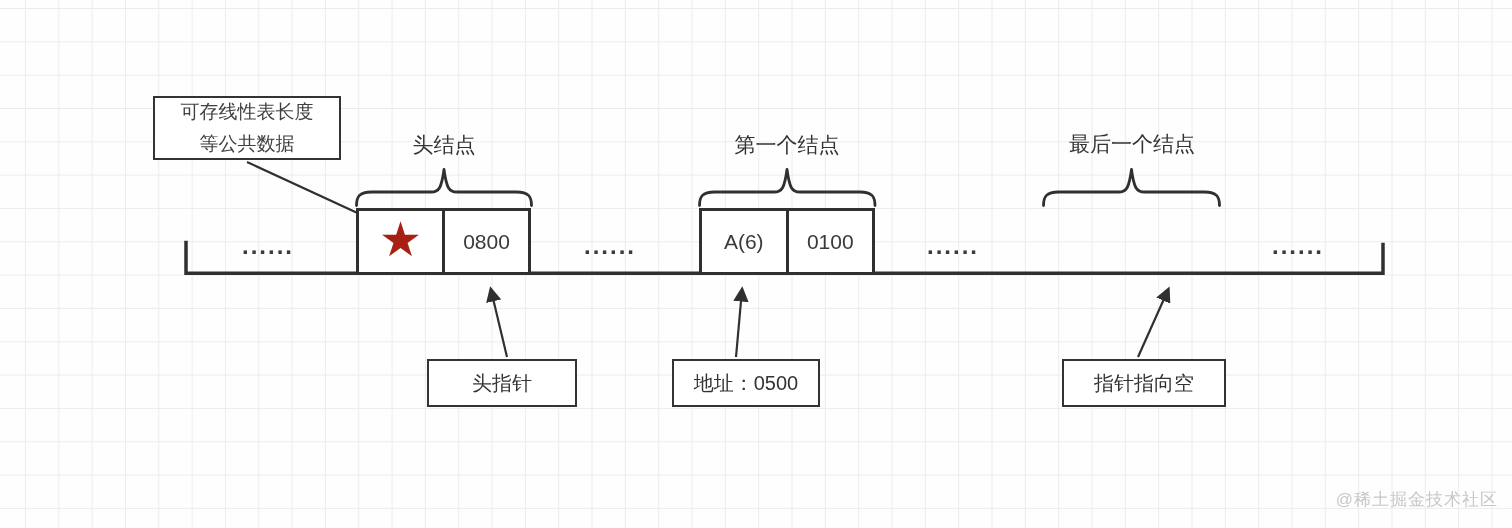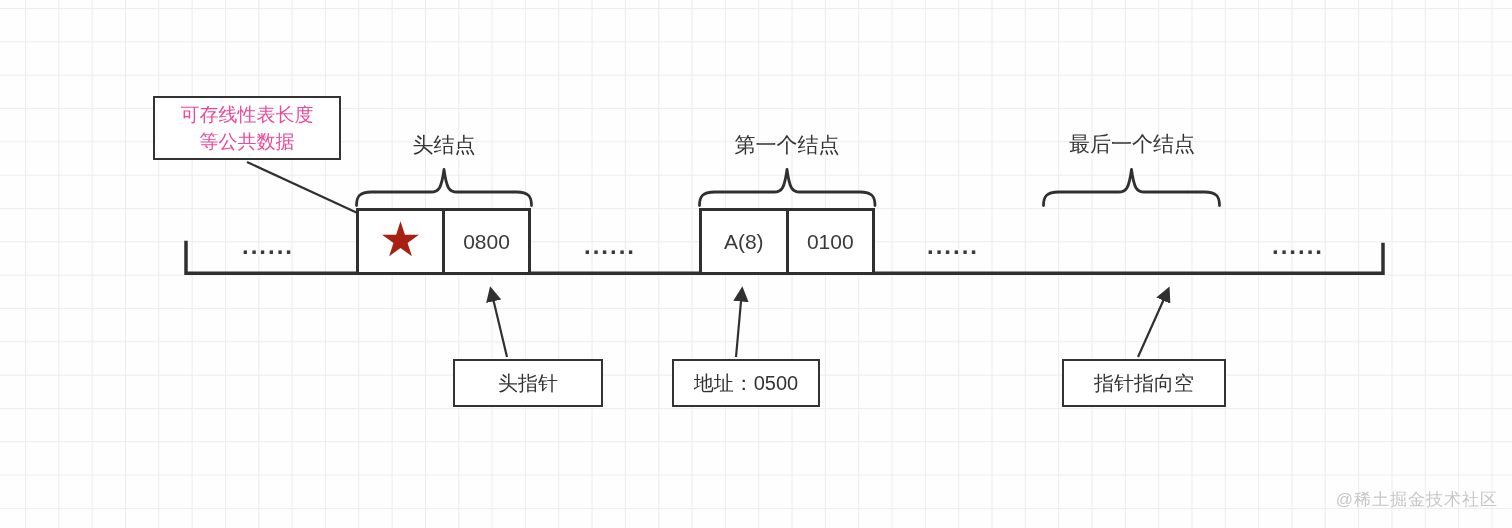--- a/index.html
+++ b/index.html
@@ -28,21 +28,21 @@
   .cell.sep{border-left:3px solid #303030;}
   .star{font-size:48px;line-height:1;color:#a82014;transform:translateY(-2px);}
   .node-label{
     position:absolute;transform:translateX(-50%);
     font-size:21px;color:#333333;white-space:nowrap;
   }
   .callout{
     position:absolute;box-sizing:border-box;background:#ffffff;
     border:2.5px solid #333333;
     display:flex;align-items:center;justify-content:center;text-align:center;
-    font-size:19px;line-height:27px;color:#ec4899;white-space:pre-line;
+    font-size:19px;line-height:32px;color:#404040;white-space:pre-line;
   }
   .pointer-box{
     position:absolute;box-sizing:border-box;background:#ffffff;
     border:2.2px solid #333333;
     display:flex;align-items:center;justify-content:center;
     font-size:20px;color:#333333;white-space:nowrap;
   }
   .dots{
     position:absolute;
     font-size:24px;font-weight:700;letter-spacing:2px;
@@ -104,24 +104,24 @@
   <div class="dots" style="left:1272px;top:236px;">......</div>
 
   <div class="node" style="left:356px;top:208px;width:175px;height:67px;">
     <div class="cell">
       <span class="star">★</span>
     </div>
     <div class="cell sep">0800</div>
   </div>
 
   <div class="node" style="left:699px;top:208px;width:176px;height:67px;">
-    <div class="cell">A(8)</div>
+    <div class="cell">A(6)</div>
     <div class="cell sep">0100</div>
   </div>
 
 
-  <div class="pointer-box" style="left:453px;top:359px;width:150px;height:48px;">头指针</div>
+  <div class="pointer-box" style="left:427px;top:359px;width:150px;height:48px;">头指针</div>
   <div class="pointer-box" style="left:672px;top:359px;width:148px;height:48px;">地址：0500</div>
   <div class="pointer-box" style="left:1062px;top:359px;width:164px;height:48px;">指针指向空</div>
 
   <div class="watermark">@稀土掘金技术社区</div>
 
 </div>
 
 </body></html>

